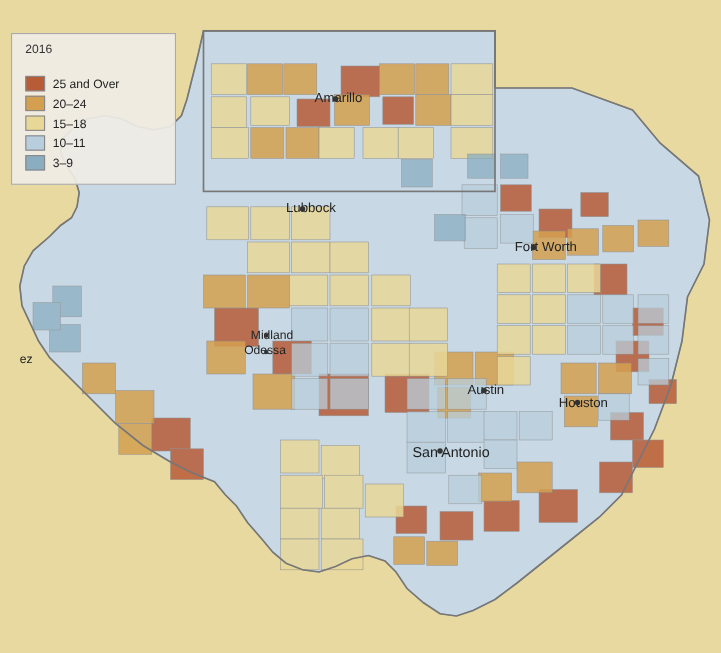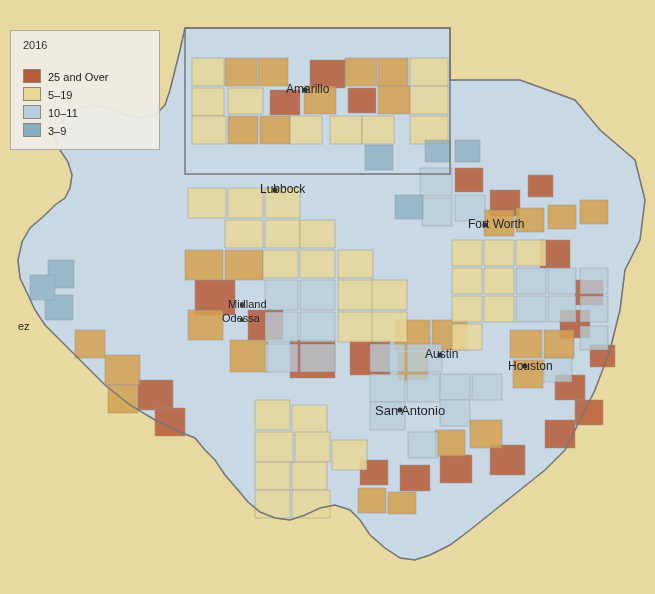--- a/index.html
+++ b/index.html
@@ -415,22 +415,26 @@
   </svg>
 
   <div class="legend-box">
     <div class="legend-year">2016</div>
     <div id="legend-items">
         <div class="legend-item">
           <div class="legend-swatch" style="background-color: rgb(184, 92, 56); border: 1px solid rgb(136, 136, 136);"></div>
           <span class="legend-label">25 and Over</span>
         </div>
         <div class="legend-item">
+          <div class="legend-swatch" style="background-color: rgb(212, 160, 80); border: 1px solid rgb(136, 136, 136);"></div>
+          <span class="legend-label">20–24</span>
+        </div>
+        <div class="legend-item">
           <div class="legend-swatch" style="background-color: rgb(232, 216, 152); border: 1px solid rgb(136, 136, 136);"></div>
-          <span class="legend-label">5–19</span>
+          <span class="legend-label">15–18</span>
         </div>
         <div class="legend-item">
           <div class="legend-swatch" style="background-color: rgb(184, 206, 220); border: 1px solid rgb(136, 136, 136);"></div>
           <span class="legend-label">10–11</span>
         </div>
         <div class="legend-item">
           <div class="legend-swatch" style="background-color: rgb(138, 174, 192); border: 1px solid rgb(136, 136, 136);"></div>
           <span class="legend-label">3–9</span>
         </div>
       </div>

